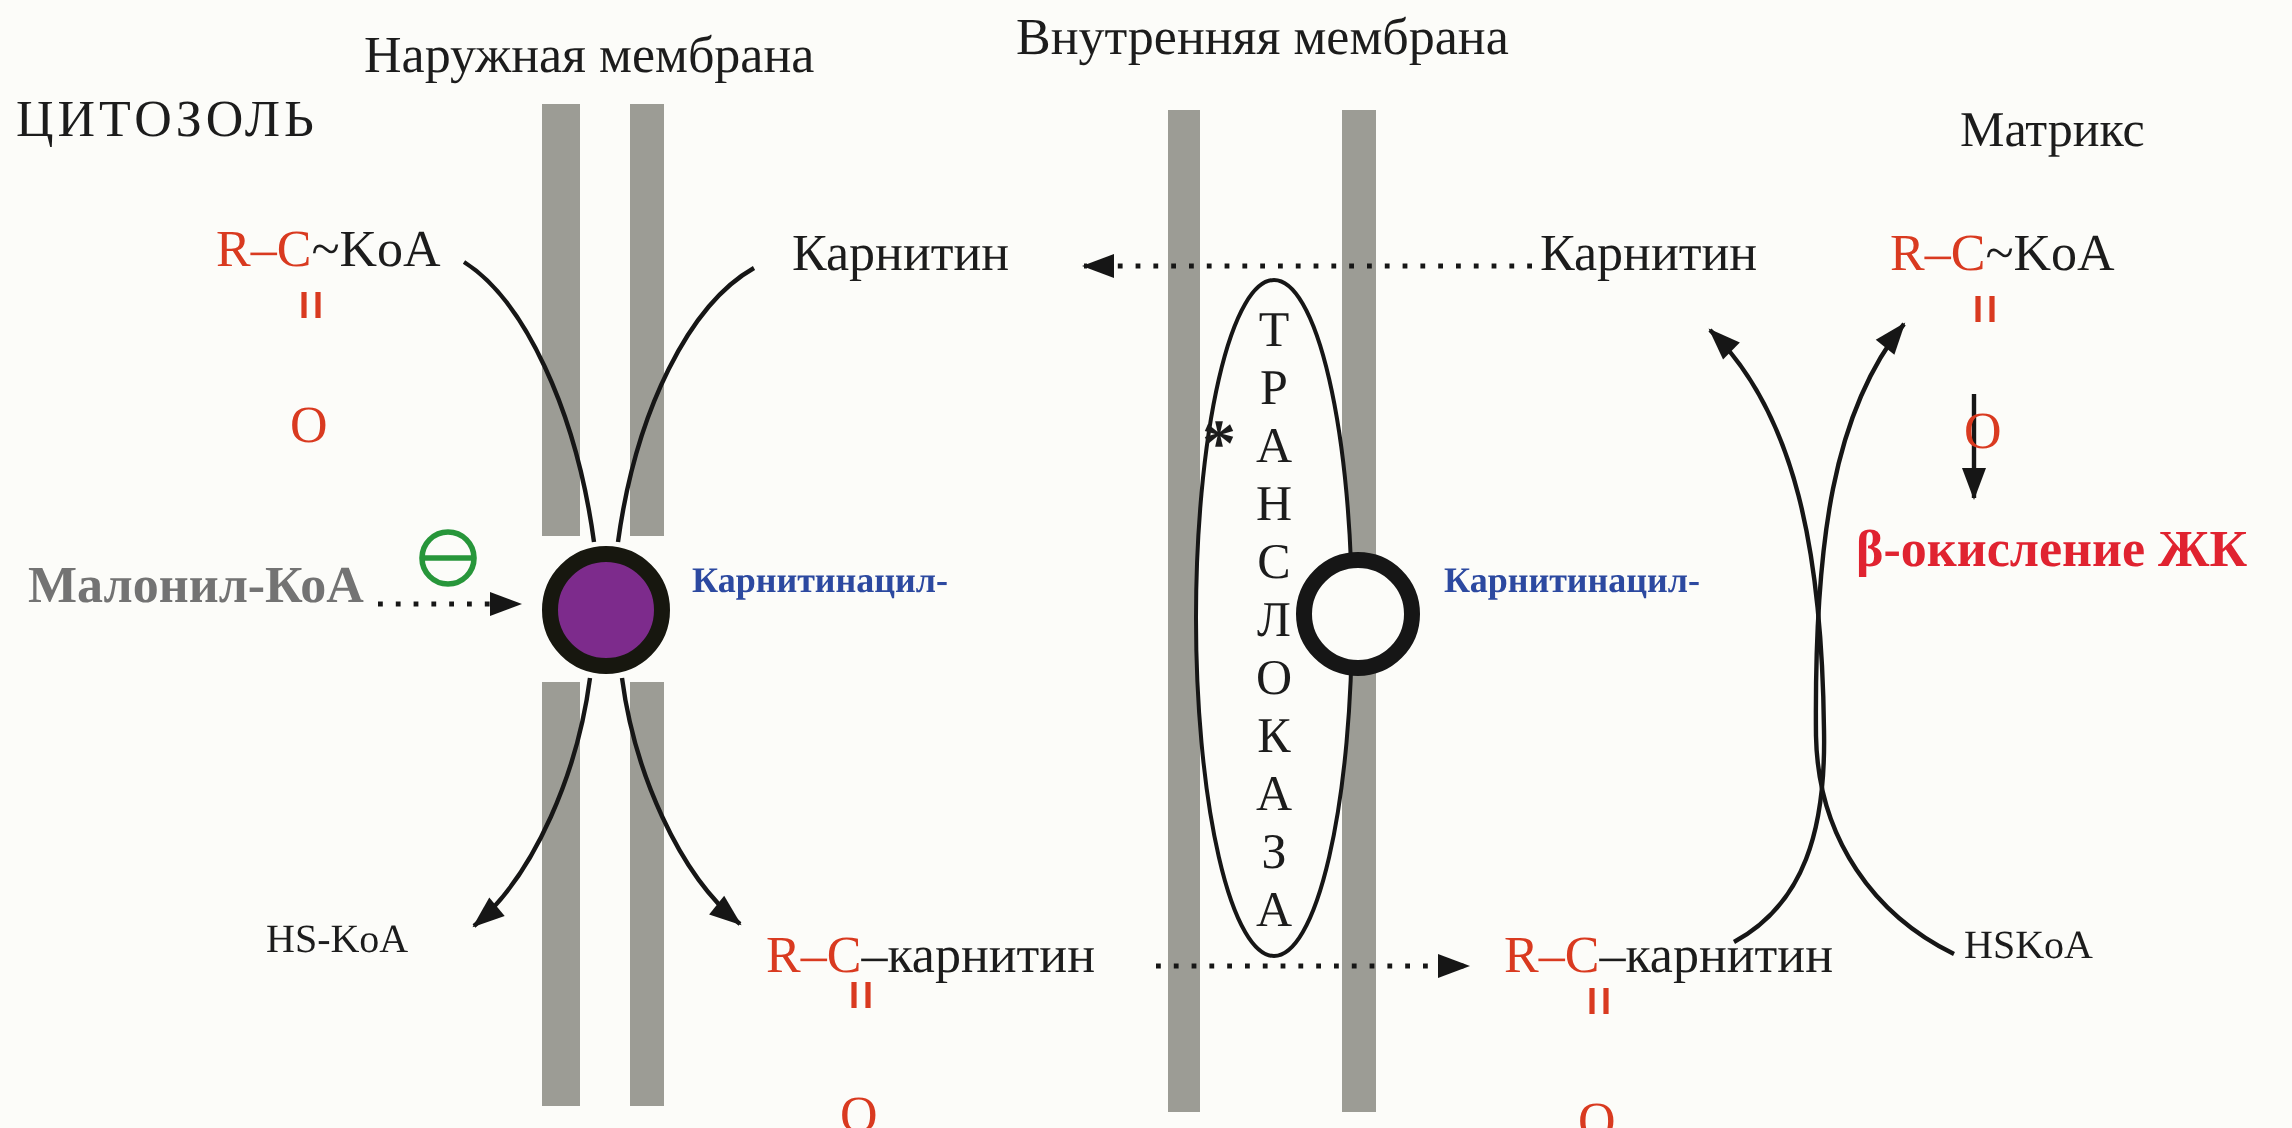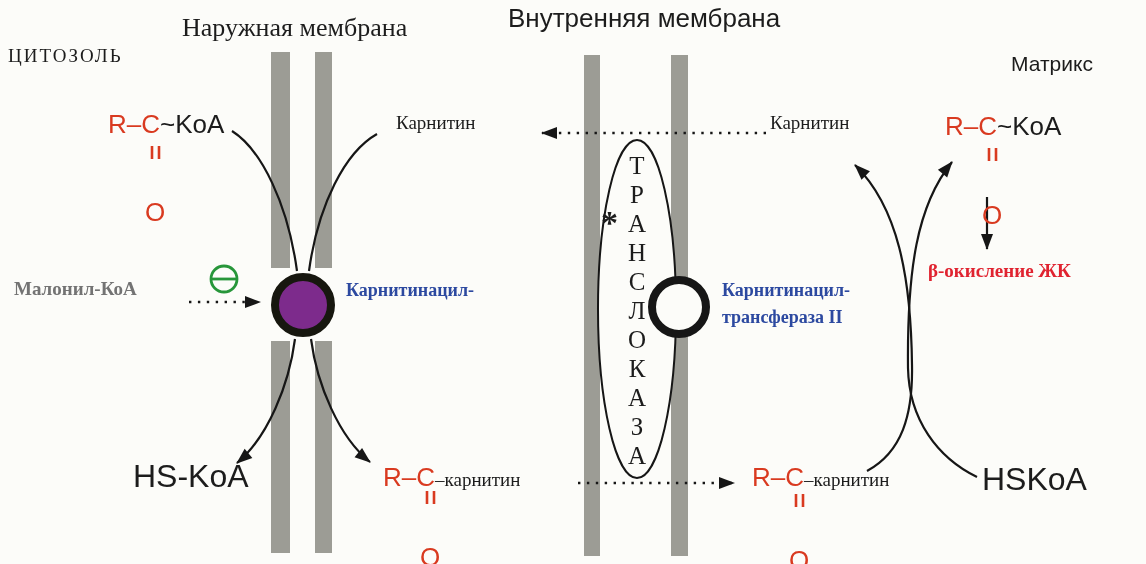--- a/index.html
+++ b/index.html
@@ -1,22 +1,22 @@
 <!DOCTYPE html>
 <html><head>
 <meta charset="utf-8">
 <style>
   html,body{margin:0;padding:0;background:#fcfcf9;}
   .canvas{position:relative;width:1146px;height:564px;background:#fcfcf9;overflow:hidden;
           font-family:"Liberation Serif",serif;color:#1c1c1c;}
   svg.layer{position:absolute;left:0;top:0;}
   .lbl{position:absolute;white-space:nowrap;line-height:1.05;}
-  .sans{font-family:Liberation Sans, sans-serif;}
+  .sans{font-family:Liberation Serif, serif;}
   .serif{font-family:"Liberation Serif",serif;}
-  .f25{font-size:21px;margin-left:31px;} .f26{font-size:26px;} .f28{font-size:32px;} .f29{font-size:19px;}
+  .f25{font-size:25px;} .f26{font-size:26px;} .f28{font-size:20px;} .f29{font-size:26px;}
   .red{color:#d93a20;margin-top:41px;}
   .blue{color:#2c49a0;font-weight:bold;}
   .green{color:#737373;font-weight:bold;}
   .beta{color:#e02330;font-weight:bold;}
   .caps{letter-spacing:2px;}
   .enzyme{line-height:27px;font-size:18px;}
   .tl-col{position:absolute;left:618px;top:151px;width:38px;display:flex;flex-direction:column;}
   .tl{height:29px;line-height:29px;text-align:center;font-size:25px;}
   .star{position:absolute;left:601px;top:204px;font-size:34px;font-weight:bold;}
 </style>
@@ -96,21 +96,20 @@
 
   <div class="lbl serif f29 beta" style="left:928px;top:261px">β-окисление ЖК</div>
 
   <div class="lbl serif f29 green" style="left:14px;top:279px">Малонил-КоА</div>
 
   <div class="lbl serif blue enzyme" style="left:346px;top:277px">
     <div>Карнитинацил-</div>
   </div>
   <div class="lbl serif blue enzyme" style="left:722px;top:277px">
     <div>Карнитинацил-</div>
-    <div>трансфераза II</div>
   </div>
 
   <div class="star serif">*</div>
   <div class="tl-col serif">
     <div class="tl">Т</div>
     <div class="tl">Р</div>
     <div class="tl">А</div>
     <div class="tl">Н</div>
     <div class="tl">С</div>
     <div class="tl">Л</div>

